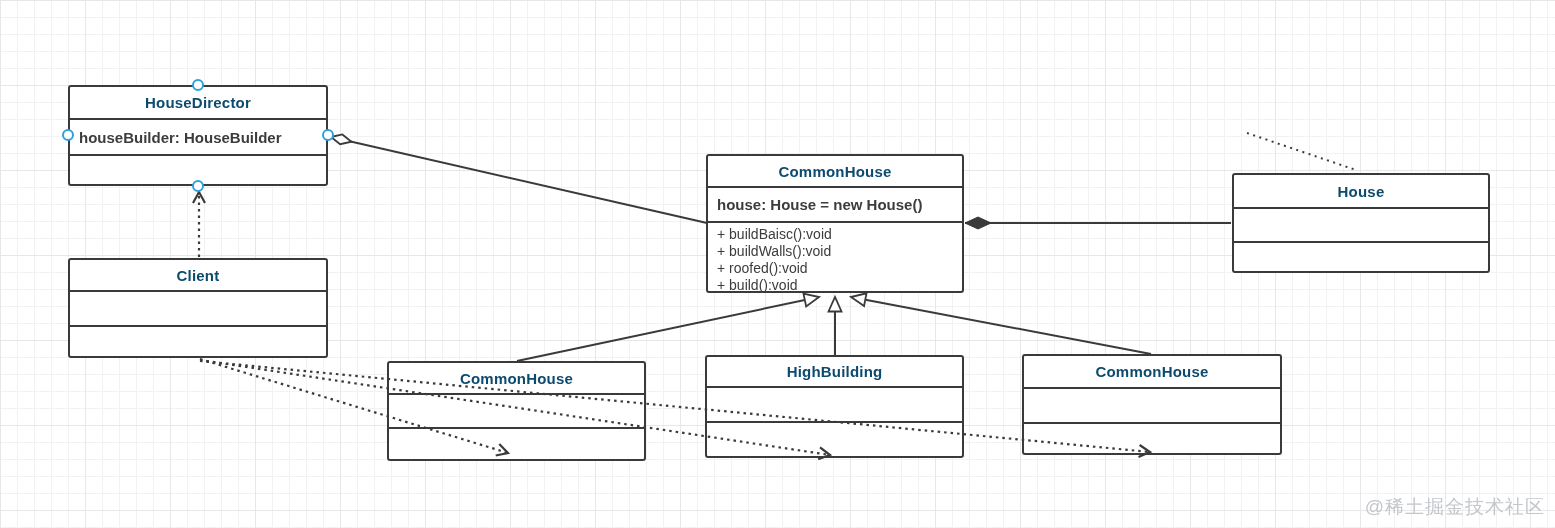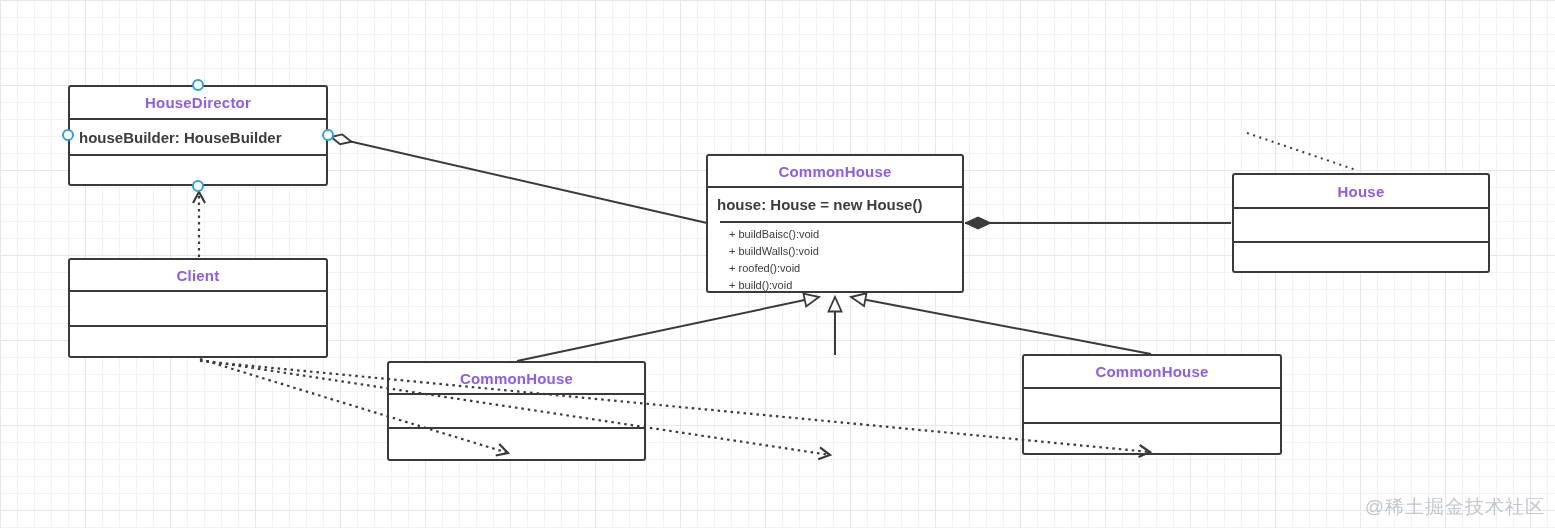--- a/index.html
+++ b/index.html
@@ -17,31 +17,31 @@
   }
 
   
   .cls {
     position:absolute; box-sizing:border-box;
     background:#ffffff; border:2px solid #3a3a3a; border-radius:3px;
     display:flex; flex-direction:column; z-index:2;
   }
   .cls .title {
     flex:0 0 auto; display:flex; align-items:center; justify-content:center;
-    font-weight:bold; font-size:15px; color:#8b5cf6; letter-spacing:0.2px;
+    font-weight:bold; font-size:15px; color:#0c4a6e; letter-spacing:0.2px;
   }
   .cls .sec { box-sizing:border-box; border-top:2px solid #3a3a3a; }
   .cls .attr {
     flex:0 0 auto; display:flex; align-items:center;
     font-size:15px; color:#3c3c3c; padding-left:9px; white-space:nowrap;font-weight:bold;
   }
   .cls .fill { flex:1 1 auto; }
   .cls .methods {
-    flex:1 1 auto; font-size:11px; color:#3c3c3c;
-    padding:3px 0 0 9px; line-height:17px; white-space:nowrap;margin-left:12px;
+    flex:1 1 auto; font-size:14px; color:#3c3c3c;
+    padding:3px 0 0 9px; line-height:17px; white-space:nowrap;
   }
 
   
   .note { position:absolute; z-index:2; }
   .note svg { position:absolute; left:0; top:0; }
   .note .note-text {
     position:absolute; left:0; top:0; width:88%; height:100%;
     display:flex; align-items:center; justify-content:center;
     font-size:14px; color:#2e2e2e;
   }
@@ -92,20 +92,25 @@
     <div class="sec attr" style="height:34px"></div>
     <div class="sec fill"></div>
   </div>
 
   <div class="cls" style="left:387px;top:361px;width:259px;height:100px">
     <div class="title" style="height:30px">CommonHouse</div>
     <div class="sec attr" style="height:34px"></div>
     <div class="sec fill"></div>
   </div>
 
+  <div class="cls" style="left:705px;top:355px;width:259px;height:103px">
+    <div class="title" style="height:29px">HighBuilding</div>
+    <div class="sec attr" style="height:35px"></div>
+    <div class="sec fill"></div>
+  </div>
 
   <div class="cls" style="left:1022px;top:354px;width:260px;height:101px">
     <div class="title" style="height:31px">CommonHouse</div>
     <div class="sec attr" style="height:35px"></div>
     <div class="sec fill"></div>
   </div>
 
 
   <svg id="wires" width="1555" height="528" viewBox="0 0 1555 528">
     <defs>

